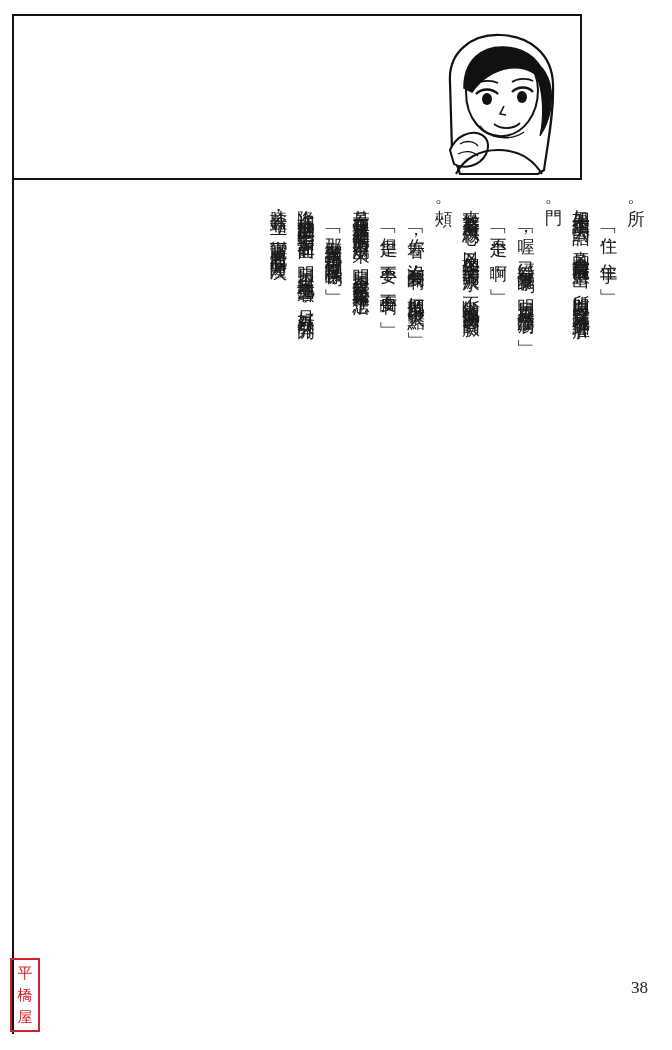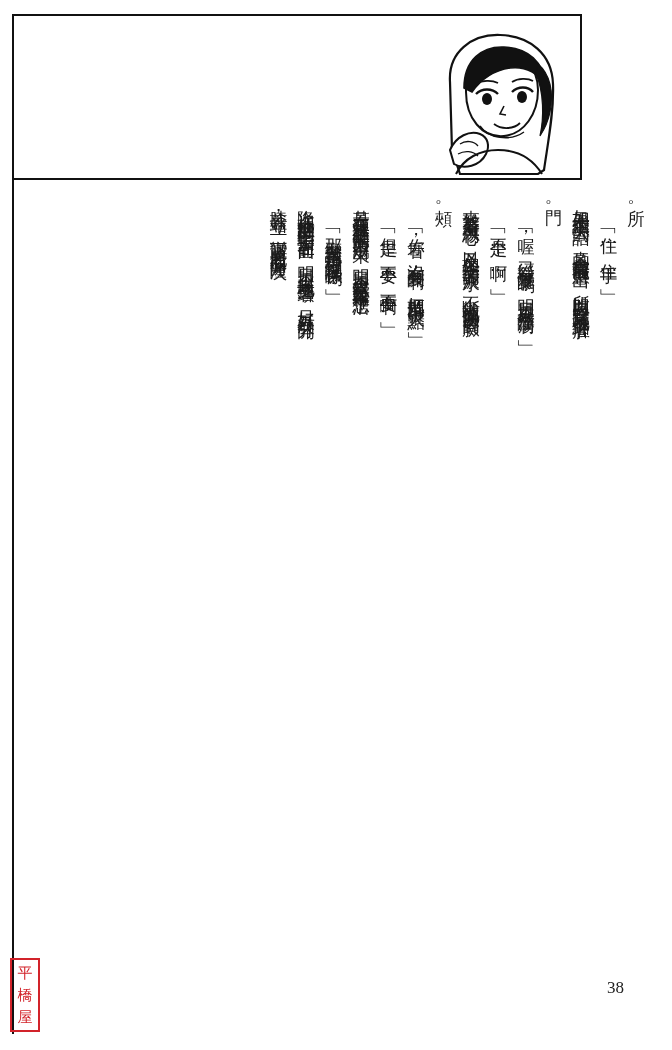--- a/index.html
+++ b/index.html
@@ -92,21 +92,21 @@
     letter-spacing: 2.6px;
     margin-left: 10px;
     white-space: pre;
     font-family: "DejaVu Serif", "Liberation Serif", serif;
   }
   .vcol.indent1 { padding-top: 26px; }
 
   
   .page-number {
     position: absolute;
-    right: 48px;
+    right: 24px;
     bottom: 52px;
     font-size: 17px;
     font-family: "Liberation Serif", serif;
     color: #222;
   }
 
   
   .seal {
     position: absolute;
     left: 10px;

